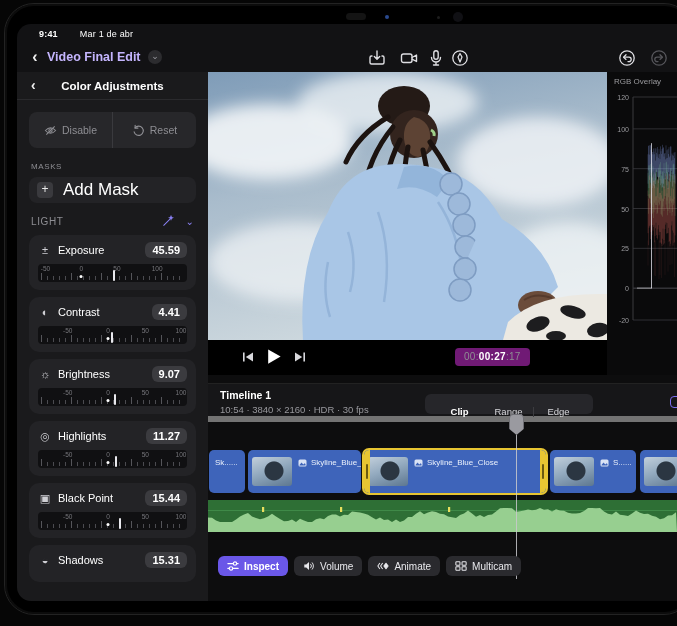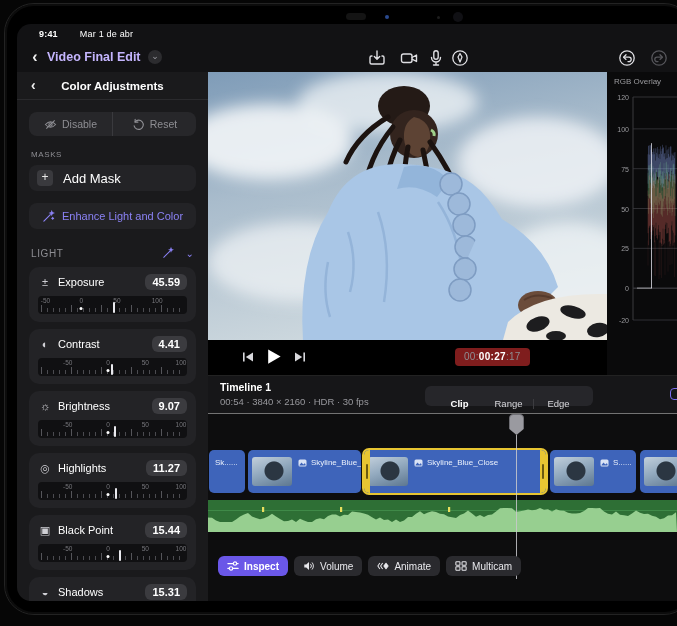--- a/index.html
+++ b/index.html
@@ -33,28 +33,28 @@
   .title-chev { position:absolute; left:131px; top:6px; width:14px; height:14px; border-radius:50%; background:#2c2c2f; color:#9a9aa0; font-size:9px; text-align:center; line-height:13px; }
   .tb-icon { position:absolute; top:5px; width:18px; height:18px; color:#dedee2; }
   .tb-icon svg { width:100%; height:100%; }
   .tb-undo { left:601px; } .tb-redo { left:633px; color:#55555a; }
   
   .panel { position:absolute; left:0; top:48px; width:191px; height:529px; background:#1a1a1c; overflow:hidden; }
   .panel-header { position:relative; height:28px; border-bottom:1px solid #2a2a2d; }
   .panel-back { position:absolute; left:14px; top:5px; font-size:14px; font-weight:bold; color:#efefef; }
   .panel-title { position:absolute; left:0; right:0; top:8px; text-align:center; font-size:11.5px; font-weight:bold; color:#fff; }
   .panel-body { padding:12px 12px 0 12px; }
-  .seg2 { display:flex; height:24px; background:#27272a; border-radius:8px; overflow:hidden; }
+  .seg2 { display:flex; height:36px; background:#27272a; border-radius:8px; overflow:hidden; }
   .seg2 > div { flex:1; display:flex; align-items:center; justify-content:center; gap:5px; font-size:10.5px; color:#8e8e93; }
   .seg2 > div:first-child { border-right:1px solid #3a3a3e; }
   .seg2 svg { width:13px; height:13px; }
   .mini-label { margin:14px 0 6px 2px; font-size:8px; letter-spacing:0.6px; color:#8e8e93; }
   .row-btn { display:flex; align-items:center; height:26px; background:#232326; border-radius:8px; padding:0 8px; margin-bottom:12px; }
   .plus-box { width:16px; height:16px; border-radius:4px; background:#3a3a3e; color:#e8e8e8; font-size:12px; line-height:15px; text-align:center; margin-right:10px; }
-  .row-btn .lbl { font-size:13px; color:#fff; }
+  .row-btn .lbl { font-size:17px; color:#fff; }
   .enhance-btn { display:flex; align-items:center; justify-content:center; gap:7px; height:26px; background:#232326; border-radius:8px; color:#8b82f5; font-size:11px; margin-bottom:18px; }
   .enhance-btn svg { width:13px; height:13px; }
   .light-row { display:flex; align-items:center; margin:0 2px 8px 2px; }
   .light-row .mini { font-size:10px; letter-spacing:0.6px; color:#8e8e93; flex:1; }
   .light-row svg { width:12px; height:12px; margin-left:10px; }
   .light-chev { color:#8b82f5; font-size:10px; margin-left:12px; }
   
   .slider-card { background:#232326; border-radius:10px; padding:7px 9px 8px 9px; margin-bottom:7px; }
   .slider-top { display:flex; align-items:center; margin-bottom:6px; }
   .slider-icon { width:14px; color:#cfcfd4; font-size:11px; text-align:center; margin-right:6px; }
@@ -68,31 +68,31 @@
   .ruler .tick-lab { position:absolute; top:1px; transform:translateX(-50%); font-size:6.5px; color:#77777c; }
   .ruler .zero-dot { position:absolute; bottom:4px; width:3px; height:3px; border-radius:50%; background:#fff; transform:translateX(-50%); }
   .ruler .val-line { position:absolute; bottom:1px; width:2px; height:11px; border-radius:1px; background:#e9e9ee; transform:translateX(-50%); }
   
   .preview { position:absolute; left:191px; top:48px; width:399px; height:268px; background:#000; overflow:hidden; }
   .preview svg { display:block; }
   
   .transport { position:absolute; left:191px; top:316px; width:399px; height:35px; background:#000; }
   .tr-btn { position:absolute; top:9px; width:16px; height:16px; color:#d8d8dc; }
   .tr-btn svg { width:100%; height:100%; }
-  .timecode { position:absolute; left:247px; top:8px; height:18px; padding:0 9px; background:#7f1d1d; border-radius:4px;
+  .timecode { position:absolute; left:247px; top:8px; height:18px; padding:0 9px; background:#701a75; border-radius:4px;
       font-size:10px; line-height:18px; letter-spacing:0.3px; color:#8e8e93; }
   .timecode .bright { color:#fff; font-weight:bold; }
   
   .scope { position:absolute; left:590px; top:48px; width:70px; height:303px; background:#0a0a0b; }
   .scope-title { position:absolute; left:7px; top:5px; font-size:8px; color:#9a9a9e; }
   .scope-chart { position:absolute; left:0; top:0; width:70px; height:303px; }
   .scope-lab { position:absolute; width:22px; text-align:right; font-size:7px; color:#9a9a9e; transform:translateY(-50%); }
   
   .timeline { position:absolute; left:191px; top:351px; width:469px; height:226px; background:#0d0d0e; overflow:hidden; }
-  .tl-header { position:absolute; left:0; top:0; width:469px; height:39px; background:#161618; border-top:1px solid #222; border-bottom:1px solid #737373; }
+  .tl-header { position:absolute; left:0; top:8px; width:469px; height:39px; background:#161618; border-top:1px solid #222; border-bottom:6px solid #737373; }
   .tl-name { position:absolute; left:12px; top:5px; font-size:10.5px; font-weight:bold; color:#fff; }
   .tl-meta { position:absolute; left:12px; top:20px; font-size:9.5px; color:#98989d; }
   .tl-modes { position:absolute; left:217px; top:10px; display:flex; height:18px; background:#26262a; border-radius:6px; padding:10px; }
   .tl-mode { min-width:49px; padding:0 10px; font-size:9.5px; color:#d8d8dc; line-height:16px; text-align:center; border-radius:5px; }
   .tl-mode.sel { background:#77777e; color:#fff; font-weight:bold; }
   .tl-mode-sep { width:1px; height:10px; margin-top:3px; background:#3c3c40; }
   .tl-tool { position:absolute; right:-5px; top:12px; width:12px; height:12px; border:1.5px solid #7b6cf0; border-radius:4px; }
   .tl-ruler { position:absolute; left:0; top:39px; width:469px; height:34px; }
   .tl-ruler .rticks { position:absolute; left:0; right:0; top:4px; height:4px;
       background:repeating-linear-gradient(90deg,#3d3d42 0 1px,transparent 1px 13px); }
@@ -205,28 +205,20 @@
           <span>Reset</span>
         </div>
       </div>
 
       <div class="mini-label">MASKS</div>
       <div class="row-btn">
         <div class="plus-box">+</div>
         <div class="lbl">Add Mask</div>
       </div>
 
-      <div class="enhance-btn">
-        <svg viewBox="0 0 14 14" fill="none" stroke="#8b82f5" stroke-width="1.2" stroke-linecap="round">
-          <path d="M2 12 L9 5"></path>
-            <path d="M10.5 1.5 l0.5 1.3 1.3 0.5 -1.3 0.5 -0.5 1.3 -0.5 -1.3 -1.3 -0.5 1.3 -0.5 Z" fill="#8b82f5"></path>
-          <path d="M11.5 8 v2 M10.5 9 h2"></path>
-        </svg>
-        <span>Enhance Light and Color</span>
-      </div>
 
       <div class="light-row">
         <div class="mini">LIGHT</div>
         <svg viewBox="0 0 14 14" fill="none" stroke="#8b82f5" stroke-width="1.2" stroke-linecap="round">
           <path d="M2 12 L9 5"></path>
             <path d="M10.5 1.5 l0.5 1.3 1.3 0.5 -1.3 0.5 -0.5 1.3 -0.5 -1.3 -1.3 -0.5 1.3 -0.5 Z" fill="#8b82f5"></path>
         </svg>
         <span class="light-chev">⌄</span>
       </div>
 
@@ -609,21 +601,21 @@
           <line x1="68" y1="80.0934843364358" x2="68" y2="111.62716091632844" stroke="rgba(150,175,255,0.28)" stroke-width="0.8"></line>
           <line x1="68" y1="101.95643679952622" x2="68" y2="143.87968579912186" stroke="rgba(130,225,140,0.22)" stroke-width="0.8"></line>
           <line x1="68" y1="103.67560206651687" x2="68" y2="163.44297643756866" stroke="rgba(255,120,110,0.22)" stroke-width="0.8"></line>
           <line x1="44.5" y1="71.197" x2="44.5" y2="216.16" stroke="rgba(235,235,245,0.75)" stroke-width="1"></line>
         </svg><div class="scope-lab" style="top: 25px; left: 0px;">120</div><div class="scope-lab" style="top: 56.86px; left: 0px;">100</div><div class="scope-lab" style="top: 96.685px; left: 0px;">75</div><div class="scope-lab" style="top: 136.51px; left: 0px;">50</div><div class="scope-lab" style="top: 176.335px; left: 0px;">25</div><div class="scope-lab" style="top: 216.16px; left: 0px;">0</div><div class="scope-lab" style="top: 248.02px; left: 0px;">-20</div></div>
   </div>
 
   <div class="timeline">
     <div class="tl-header">
       <div class="tl-name">Timeline 1</div>
-      <div class="tl-meta">00:54 · 3840 × 2160 · HDR · 30 fps</div>
+      <div class="tl-meta">10:54 · 3840 × 2160 · HDR · 30 fps</div>
       <div class="tl-modes" id="tl-modes">
           <div class="tl-mode sel">Clip</div>
           <div class="tl-mode">Range</div>
           <div class="tl-mode-sep"></div>
           <div class="tl-mode">Edge</div>
         </div>
       <div class="tl-tool"></div>
     </div>
     <div class="tl-clips" id="tl-clips">
         <div class="clip no-thumb" style="left: 1px; width: 36px;">

